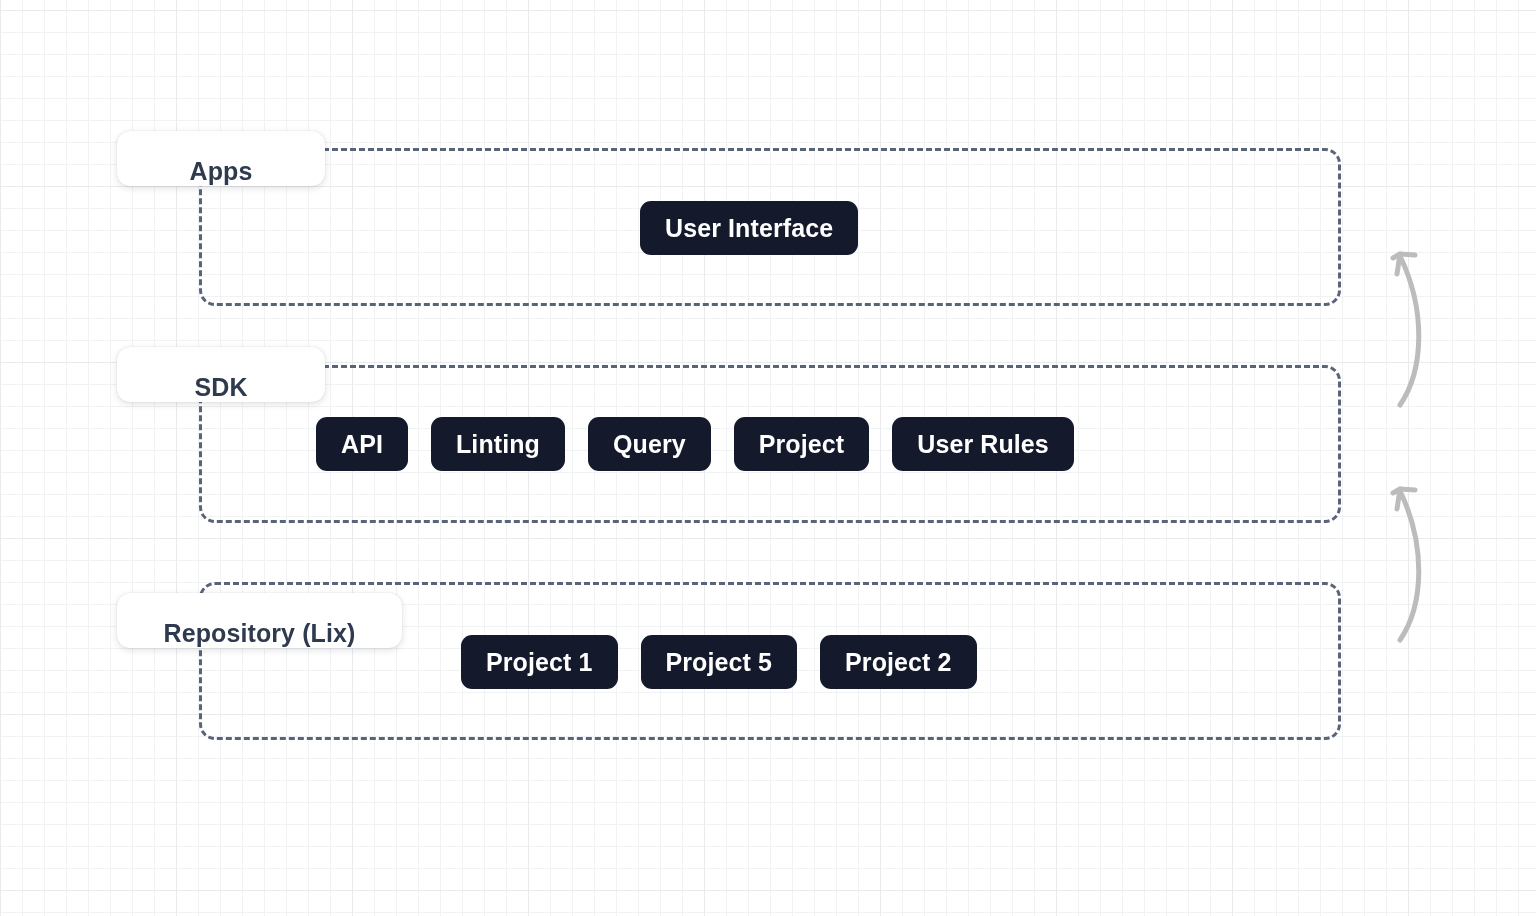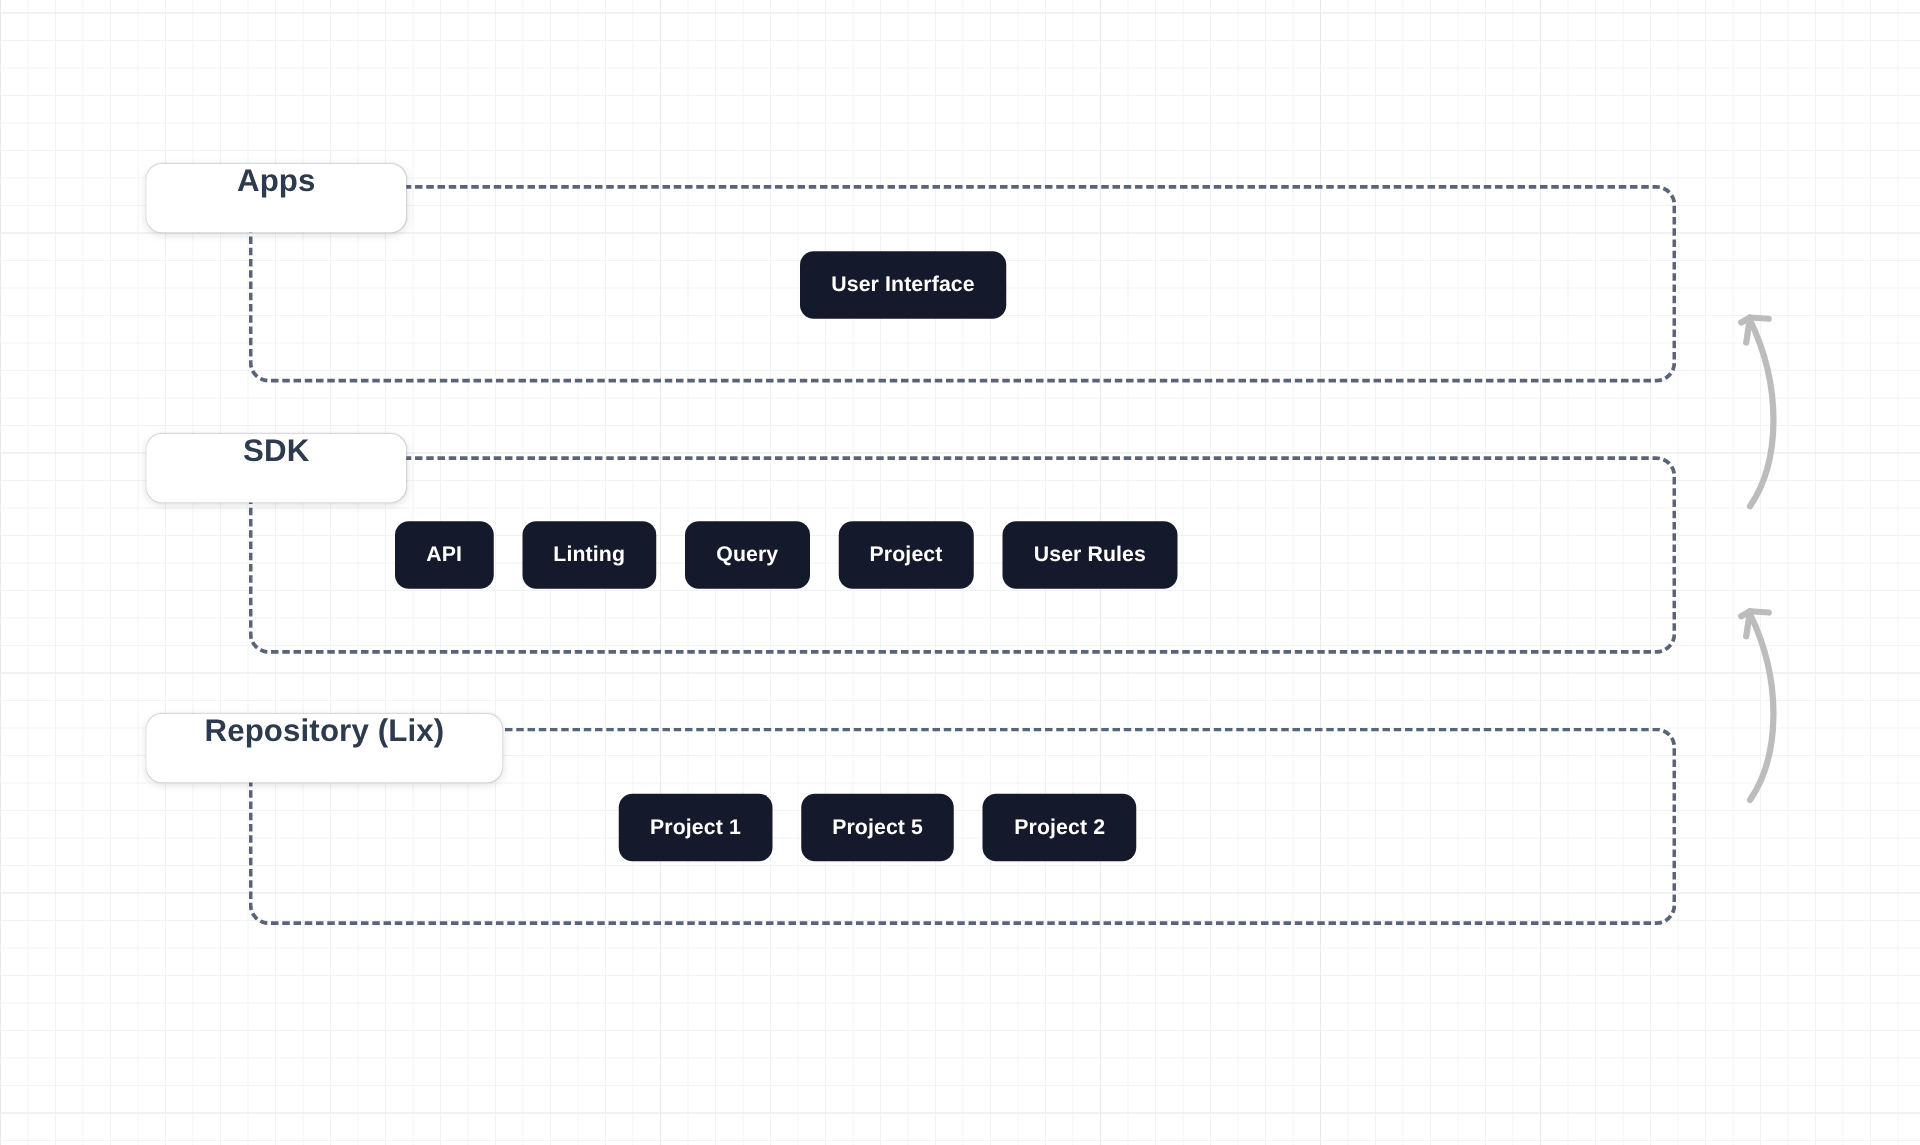--- a/index.html
+++ b/index.html
@@ -39,21 +39,21 @@
     position: absolute;
     border: 3px dashed #5a6478;
     border-radius: 16px;
     background: transparent;
   }
 
   
   .layer-label {
     position: absolute;
     display: flex;
-    align-items: flex-start;
+    align-items: flex-end;
     justify-content: center;
     background: #ffffff;
     border-radius: 13px;
     box-shadow: 0 2px 7px rgba(18, 24, 40, 0.13),
                 0 0 1px rgba(18, 24, 40, 0.20);
     color: #2e3a4e;
     font-size: 25px;
     font-weight: bold;
     letter-spacing: 0.1px;
     white-space: nowrap;
@@ -68,21 +68,21 @@
     z-index: 4;
   }
 
   .chip {
     display: flex;
     align-items: center;
     justify-content: center;
     background: #141a2b;
     color: #ffffff;
     border-radius: 11px;
-    font-size: 17px;
+    font-size: 25px;
     font-weight: bold;
     height: 54px;
     padding: 0 25px;
     white-space: nowrap;
     letter-spacing: 0.1px;
   }
 
   .arrow-svg {
     position: absolute;
     overflow: visible;
@@ -125,25 +125,25 @@
     <div class="chip">
       <span>Project</span>
     </div>
     <div class="chip">
       <span>User Rules</span>
     </div>
   </div>
 
   <div class="layer-box" style="left:199px; top:582px; width:1142px; height:158px;"></div>
 
-  <div class="layer-label" style="left:117px; top:571px; width:285px; height:55px;">
+  <div class="layer-label" style="left:117px; top:593px; width:285px; height:55px;">
     <span>Repository (Lix)</span>
   </div>
 
-  <div class="chip-row" style="left:495px; top:635px; gap:23px;">
+  <div class="chip-row" style="left:461px; top:635px; gap:23px;">
     <div class="chip">
       <span>Project 1</span>
     </div>
     <div class="chip">
       <span>Project 5</span>
     </div>
     <div class="chip">
       <span>Project 2</span>
     </div>
   </div>

